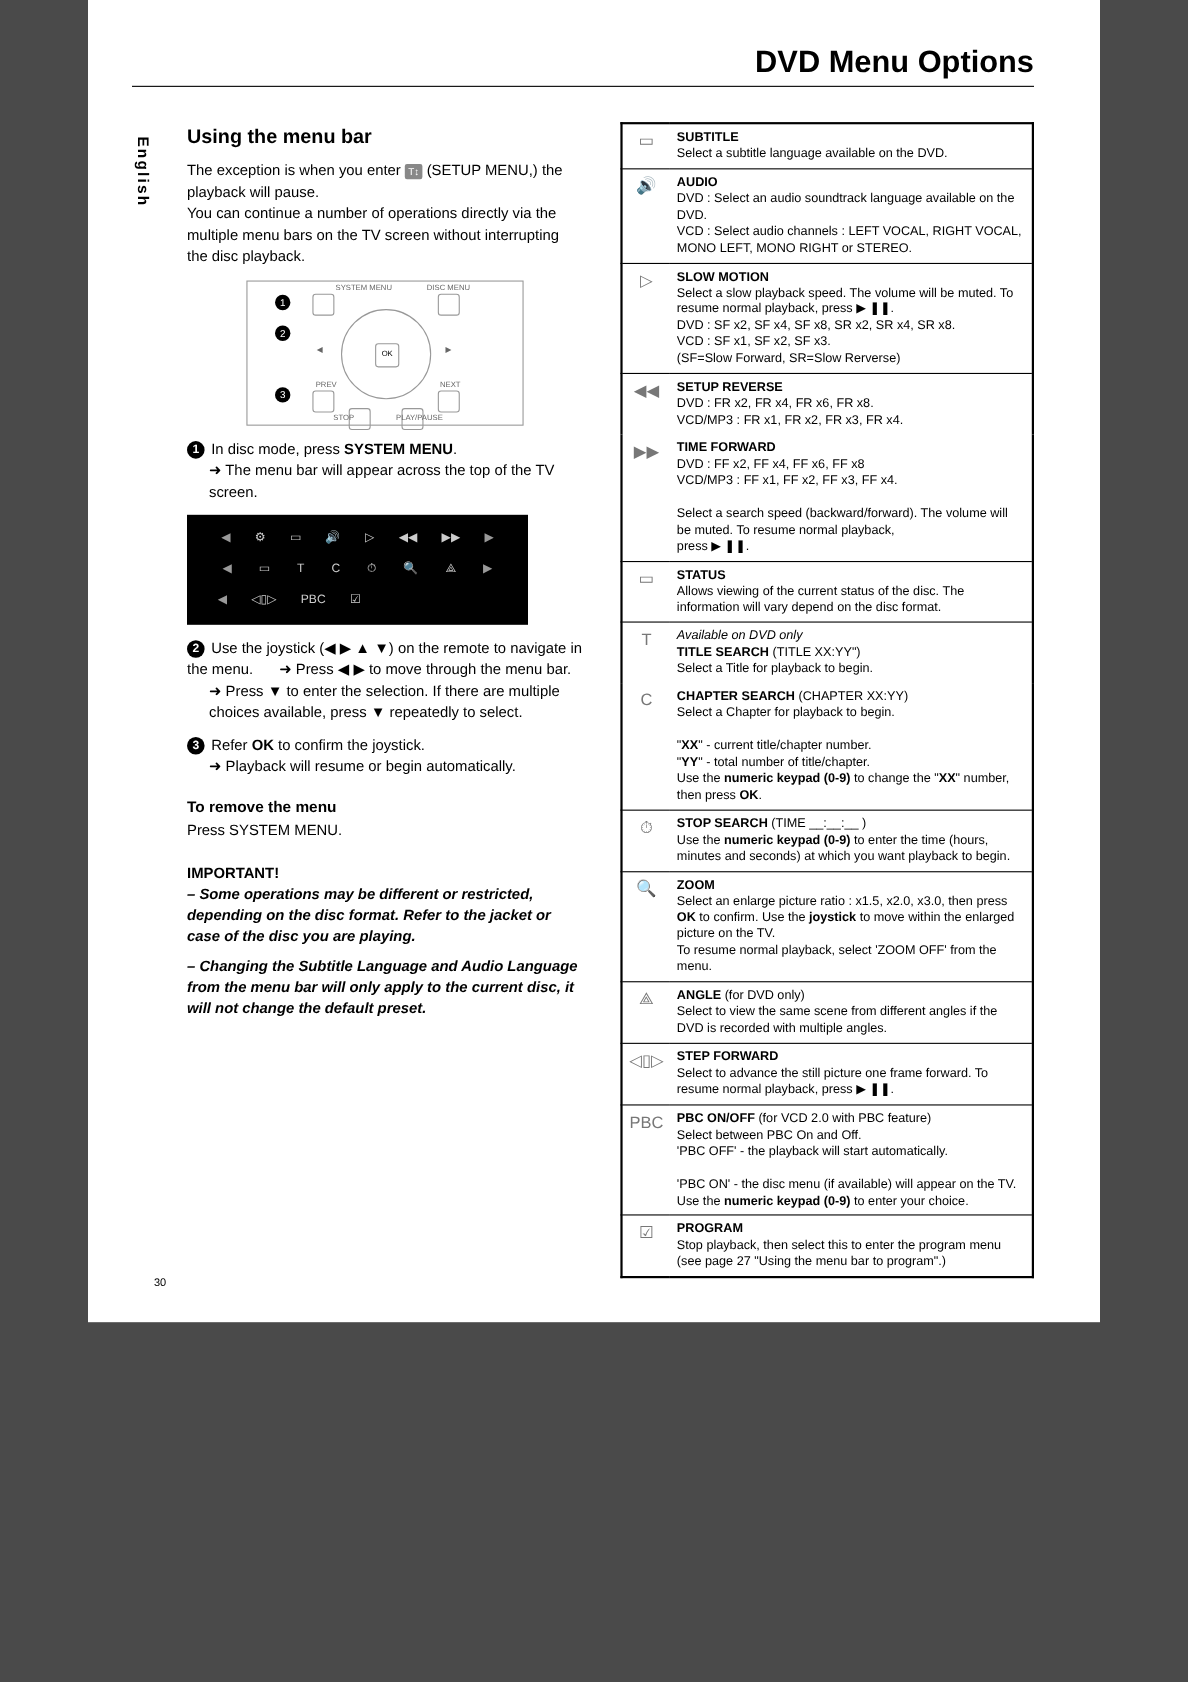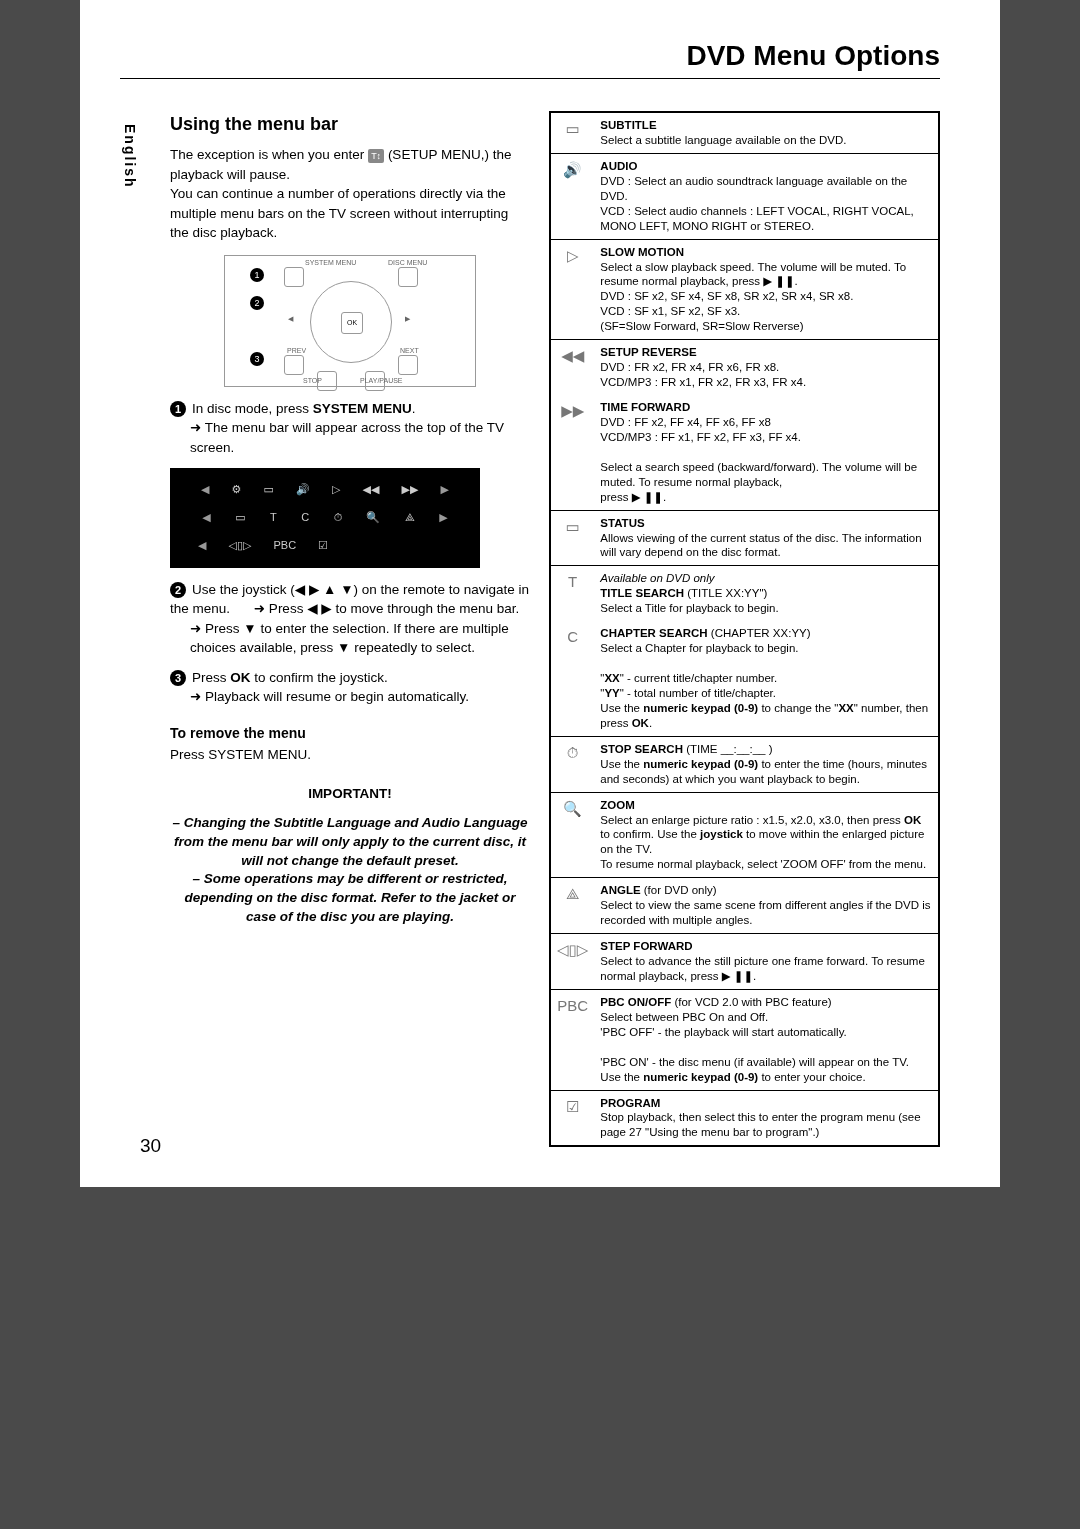--- a/index.html
+++ b/index.html
@@ -35,21 +35,21 @@
     font-weight: bold;
     text-align: right;
   }
   hr.under-title {
     border: none;
     border-top: 1px solid #000;
     margin: 0 0 12px 0;
   }
   .columns {
     display: flex;
-    gap: 19px;
+    gap: 34px;
     margin-top: 32px;
   }
   .left-col {
     width: 360px;
     padding-left: 50px;
     font-size: 13.5px;
     line-height: 1.45;
   }
   .right-col {
     flex: 1;
@@ -136,21 +136,20 @@
   h3 {
     font-size: 14px;
     margin: 16px 0 2px 0;
   }
   .important-box {
     font-weight: bold;
     font-style: italic;
     font-size: 13.5px;
     line-height:1.4;
     margin-top: 20px;
-    text-align: center;
   }
   .feature-table {
     border: 2px solid #000;
     border-collapse: collapse;
     width: 100%;
     font-size: 11.5px;
     line-height: 1.3;
   }
   .feature-table td {
     border-bottom: 1px solid #000;
@@ -163,21 +162,21 @@
     vertical-align: top;
     border-right: none;
     color: #777;
     font-size: 15px;
     padding-top:6px;
   }
   .page-num {
     position: absolute;
     bottom: 30px;
     left: 60px;
-    font-size: 19px;
+    font-size: 10px;
   }
   .no-b td {border-bottom:none !important;}
   .setup-icon {
     display:inline-block;width:16px;height:14px;background:#888;color:#fff;font-size:9px;text-align:center;line-height:14px;vertical-align:middle;border-radius:2px;
   }
 </style>
 </head>
 <body>
 
 <div class="page">
@@ -252,31 +251,31 @@
         </div>
       </div>
 
       <div style="margin-top:12px;">
         <span class="step-num">2</span><span>Use the joystick (◀ ▶ ▲ ▼) on the remote to navigate in the menu.</span>
         <div class="arrow-sub">➜ Press ◀ ▶ to move through the menu bar.</div>
         <div class="arrow-sub">➜ Press ▼ to enter the selection.  If there are multiple choices available, press ▼ repeatedly to select.</div>
       </div>
 
       <div style="margin-top:10px;">
-        <span class="step-num">3</span><span>Press </span><b>OK</b><span> to confirm the joystick.</span>
+        <span class="step-num">3</span><span>Refer </span><b>OK</b><span> to confirm the joystick.</span>
         <div class="arrow-sub">➜ Playback will resume or begin automatically.</div>
       </div>
 
       <h3>To remove the menu</h3>
       <div>Press SYSTEM MENU.</div>
 
       <div class="important-box">
         <div style="font-style:normal;">IMPORTANT!</div>
+        <div>– Some operations may be different or restricted, depending on the disc format. Refer to the jacket or case of the disc you are playing.</div>
         <div style="margin-top:10px;">– Changing the Subtitle Language and Audio Language from the menu bar will only apply to the current disc, it will not change the default preset.</div>
-        <div>– Some operations may be different or restricted, depending on the disc format. Refer to the jacket or case of the disc you are playing.</div>
       </div>
     </div>
 
     <div class="right-col">
       <table class="feature-table" id="feature-table">
         <tbody>
             <tr>
               <td class="icon-cell">▭</td>
               <td><b>SUBTITLE</b><br>Select a subtitle language available on the DVD.</td>
             </tr>

